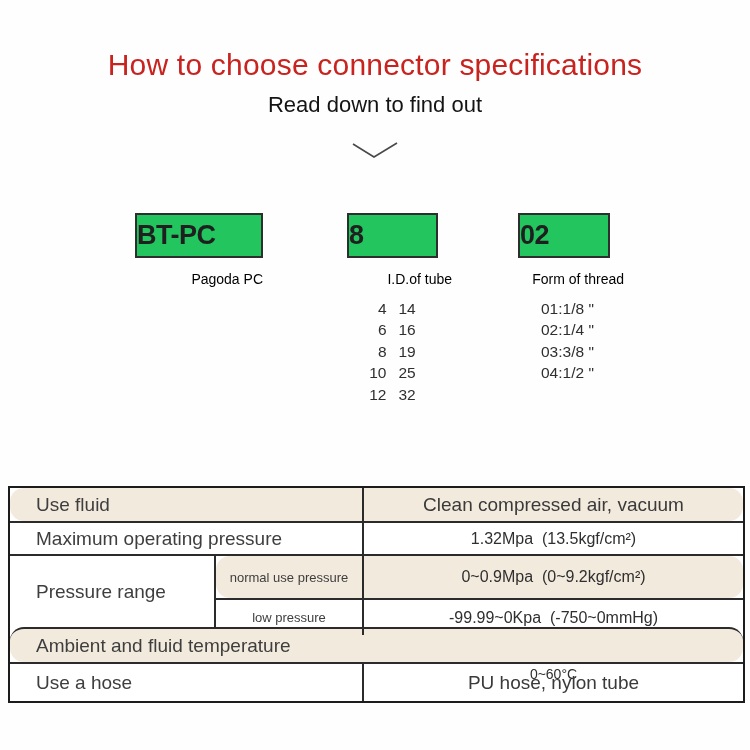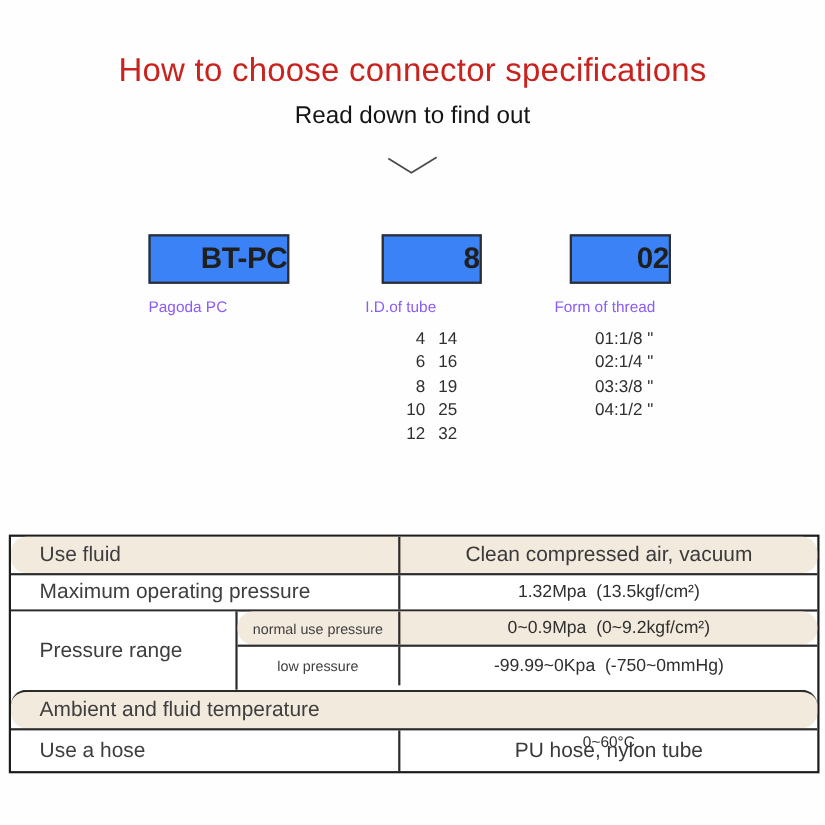--- a/index.html
+++ b/index.html
@@ -15,27 +15,27 @@
   .stage{position:relative;width:750px;height:750px;background:#fefefe;margin:0 auto;overflow:hidden;}
 
   
   .page-title{position:absolute;top:48px;left:0;width:100%;text-align:center;
     font-size:30px;font-weight:400;color:var(--title-red);letter-spacing:0.2px;}
   .page-subtitle{position:absolute;top:92px;left:0;width:100%;text-align:center;
     font-size:22px;color:#141414;}
   .chevron{position:absolute;top:142px;left:352px;}
 
   
-  .code-box{position:absolute;top:213px;height:45px;border:2px solid #2e2e2e;background:#3b82f6;
-    display:flex;align-items:center;justify-content:flex-end;
+  .code-box{position:absolute;top:213px;height:45px;border:2px solid #2e2e2e;background:#22c55e;
+    display:flex;align-items:center;justify-content:flex-start;
     font-weight:700;font-size:27px;color:#1f1f1f;letter-spacing:-0.5px;}
   .box-1{left:135px;width:128px;}
   .box-2{left:347px;width:91px;}
   .box-3{left:518px;width:92px;}
-  .code-label{position:absolute;top:271px;font-size:14px;color:#8b5cf6;text-align:left;}
+  .code-label{position:absolute;top:271px;font-size:14px;color:#000000;text-align:right;}
   .label-1{left:135px;width:128px;}
   .label-2{left:332px;width:120px;}
   .label-3{left:504px;width:120px;}
 
   
   .tube-list{position:absolute;left:347px;top:298px;width:91px;font-size:15.5px;color:#2f2f2f;}
   .tube-row{display:flex;justify-content:center;height:21.5px;align-items:center;}
   .tube-id{width:26px;text-align:right;}
   .tube-od{width:26px;text-align:left;margin-left:12px;}
   .thread-list{position:absolute;left:541px;top:298px;font-size:15.5px;color:#2f2f2f;}
@@ -51,21 +51,21 @@
   .t-label{width:352px;display:flex;align-items:center;padding-left:26px;
     font-size:19px;color:#3e3e3e;}
   .t-value{flex:1;border-left:2px solid var(--line);display:flex;align-items:center;justify-content:center;text-align:center;}
   .val-lg{font-size:19px;color:#3a3a3a;}
   .val-md{font-size:16px;color:#2f2f2f;}
   .val-sm{font-size:14px;color:#2f2f2f;margin-top:45px;}
   .pr-label{width:204px;display:flex;align-items:center;padding-left:26px;font-size:19px;color:#3e3e3e;background:#fff;}
   .pr-sub{flex:1;border-left:2px solid var(--line);display:flex;flex-direction:column;}
   .pr-subrow{display:flex;flex:0 0 auto;}
   .pr-subrow.second{border-top:2px solid var(--line);}
-  .sub1{height:30px;} .sub2{height:37px;}
+  .sub1{height:42px;} .sub2{height:37px;}
   .pr-sublabel{width:146px;display:flex;align-items:center;justify-content:center;
     font-size:13px;color:#3e3e3e;}
 </style>
 </head>
 <body>
 
 <div class="stage">
 
   <div class="page-title">How to choose connector specifications</div>
   <div class="page-subtitle">Read down to find out</div>

